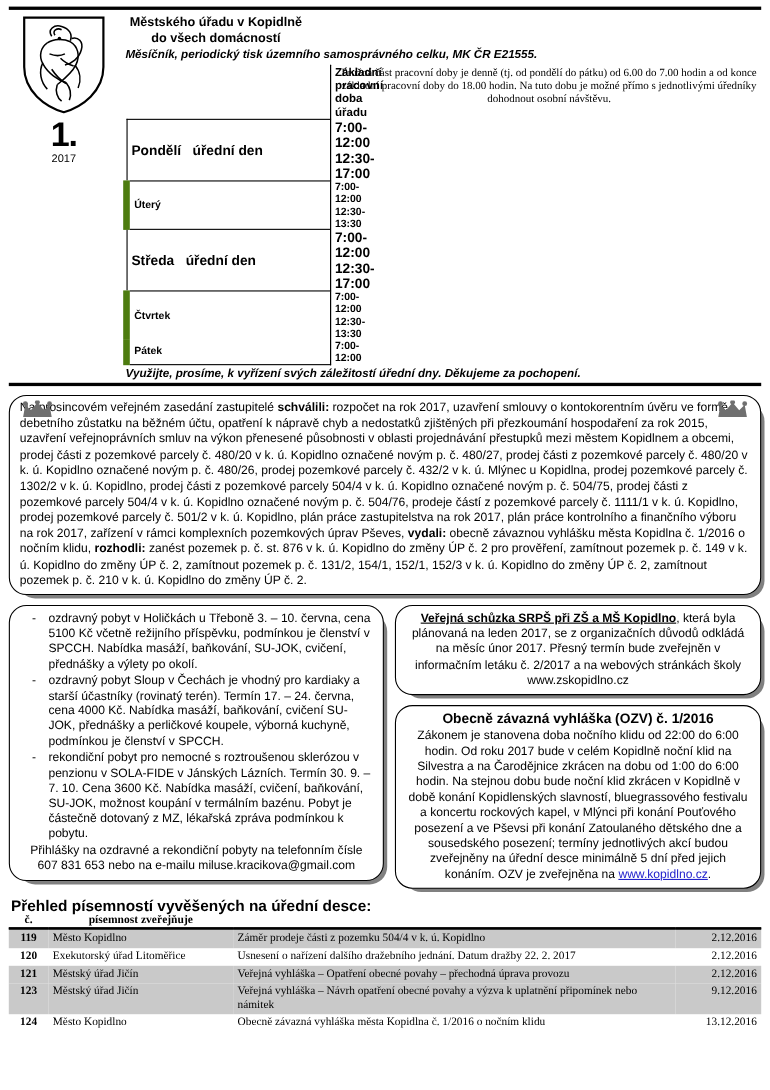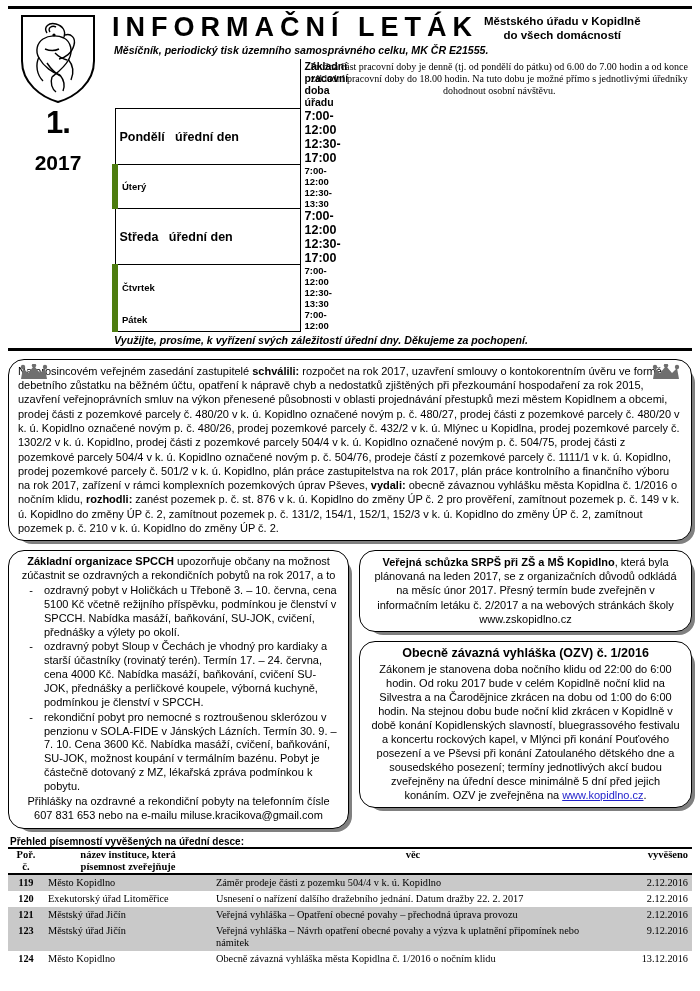--- a/index.html
+++ b/index.html
@@ -12,21 +12,21 @@
     overflow: hidden;
   }
   .page { position: relative; width: 700px; height: 991px; padding: 0 8px; }
 
   
   .hdr-rule-top { border-top: 3px solid #000; margin: 6px 0 0 0; }
   .header { display: flex; align-items: flex-start; padding-top: 2px; }
   .crest-col { width: 100px; flex: 0 0 100px; text-align: center; }
   .crest { width: 78px; height: 92px; margin: 2px auto 0 auto; display:block; }
   .issue-no { font-size: 31px; font-weight: bold; line-height: 0.9; margin-top: 4px; letter-spacing:-1px;}
-  .issue-year { font-size: 21px; font-weight: bold; margin-top: 14px; }
+  .issue-year { font-size: 10px; font-weight: normal; margin-top: 2px; }
 
   .head-main { flex: 1 1 auto; padding-left: 4px; }
   .title-row { display: flex; align-items: flex-start; }
   .big-title {
     font-size: 27px; font-weight: bold; letter-spacing: 6px;
     white-space: nowrap; line-height: 1.05; padding-top: 2px;
   }
   .subtitle-right {
     font-size: 11.5px; font-weight: bold; line-height: 1.25;
     text-align: center; padding-left: 6px; padding-top: 3px; white-space: nowrap;
@@ -80,27 +80,27 @@
 
   .spcch-box { font-size: 11px; line-height: 1.26; }
   .spcch-lead { text-align: center; }
   .spcch-lead b { font-weight: bold; }
   .bul { display: flex; margin-top: 1px; }
   .bul .dash { width: 26px; flex: 0 0 26px; text-align: center; }
   .bul .txt { flex: 1 1 auto; }
   .spcch-tail { text-align: center; margin-top: 1px; }
 
   .srps-box { font-size: 11px; line-height: 1.28; text-align: center; }
-  .srps-box b { font-weight: bold; }
+  .srps-box b { font-weight: bold; text-decoration: underline; }
   .ozv-box { font-size: 11px; line-height: 1.28; text-align: center; margin-top: 9px; }
   .ozv-title { font-weight: bold; font-size: 12.5px; line-height: 1.2; margin-bottom: 1px;}
   .lnk { color: #2222cc; text-decoration: underline; }
 
   
-  .prehled { font-size: 10px; font-weight: bold; margin: 7px 0 0 2px; }
+  .prehled { font-size: 14px; font-weight: bold; margin: 7px 0 0 2px; }
   .doc-table { width: 100%; border-collapse: collapse; font-family: "Liberation Serif", serif; }
   .doc-table thead th {
     font-size: 10.5px; font-weight: bold; padding: 0 4px 1px 4px; vertical-align: top;
   }
   .th-top { border-top: 2.2px solid #000; }
   .doc-table thead tr.hr2 th { border-bottom: 2.2px solid #000; padding-top: 0; }
   .doc-table tbody td {
     font-size: 10.3px; padding: 2px 4px; vertical-align: top; line-height: 1.18;
   }
   .doc-table tbody tr.shade td { background: #c9c9c9; margin-top: 28px; }
@@ -136,21 +136,20 @@
           <path d="M26 36 C31 38 36 38 40 36"></path>
         </g>
         <circle cx="35" cy="22" r="1.6" fill="#000"></circle>
       </svg>
       <div class="issue-no">1.</div>
       <div class="issue-year">2017</div>
     </div>
 
     <div class="head-main">
       <div class="title-row">
-        <div class="big-title">INFORMAČNÍ LETÁK</div>
         <div class="subtitle-right">
           <div>Městského úřadu v Kopidlně</div>
           <div>do všech domácností</div>
         </div>
       </div>
       <div class="mesicnik">Měsíčník, periodický tisk územního samosprávného celku, MK ČR E21555.</div>
 
       <div class="hours-area">
         <table class="hours-table">
           <tbody>
@@ -209,21 +208,20 @@
       </svg>
       <div class="zast-body"><span>Na prosincovém veřejném zasedání zastupitelé </span><b>schválili:</b><span> rozpočet na rok 2017, uzavření smlouvy o kontokorentním úvěru ve formě debetního zůstatku na běžném účtu, opatření k nápravě chyb a nedostatků zjištěných při přezkoumání hospodaření za rok 2015, uzavření veřejnoprávních smluv na výkon přenesené působnosti v oblasti projednávání přestupků mezi městem Kopidlnem a obcemi, prodej části z pozemkové parcely č. 480/20 v k. ú. Kopidlno označené novým p. č. 480/27, prodej části z pozemkové parcely č. 480/20 v k. ú. Kopidlno označené novým p. č. 480/26, prodej pozemkové parcely č. 432/2 v k. ú. Mlýnec u Kopidlna, prodej pozemkové parcely č. 1302/2 v k. ú. Kopidlno, prodej části z pozemkové parcely 504/4 v k. ú. Kopidlno označené novým p. č. 504/75, prodej části z pozemkové parcely 504/4 v k. ú. Kopidlno označené novým p. č. 504/76, prodeje částí z pozemkové parcely č. 1111/1 v k. ú. Kopidlno, prodej pozemkové parcely č. 501/2 v k. ú. Kopidlno, plán práce zastupitelstva na rok 2017, plán práce kontrolního a finančního výboru na rok 2017, zařízení v rámci komplexních pozemkových úprav Pševes, </span><b>vydali:</b><span> obecně závaznou vyhlášku města Kopidlna č. 1/2016 o nočním klidu, </span><b>rozhodli:</b><span> zanést pozemek p. č. st. 876 v k. ú. Kopidlno do změny ÚP č. 2 pro prověření, zamítnout pozemek p. č. 149 v k. ú. Kopidlno do změny ÚP č. 2, zamítnout pozemek p. č. 131/2, 154/1, 152/1, 152/3 v k. ú. Kopidlno do změny ÚP č. 2, zamítnout pozemek p. č. 210 v k. ú. Kopidlno do změny ÚP č. 2.</span></div>
     </div>
   </div>
 
   <div class="cols">
 
     <div class="col-l">
       <div class="shadow-wrap">
         <div class="rbox spcch-box">
-          <div class="spcch-lead"><b>Základní organizace SPCCH</b><span> upozorňuje občany na možnost zúčastnit se ozdravných a rekondičních pobytů na rok 2017, a to</span></div>
 
           <div class="bul">
             <div class="dash">-</div>
             <div class="txt">ozdravný pobyt v Holičkách u Třeboně 3. – 10. června, cena 5100 Kč včetně režijního příspěvku, podmínkou je členství v SPCCH. Nabídka masáží, baňkování, SU-JOK, cvičení, přednášky a výlety po okolí.</div>
           </div>
           <div class="bul">
             <div class="dash">-</div>
             <div class="txt">ozdravný pobyt Sloup v Čechách je vhodný pro kardiaky a starší účastníky (rovinatý terén). Termín 17. – 24. června, cena 4000 Kč. Nabídka masáží, baňkování, cvičení SU-JOK, přednášky a perličkové koupele, výborná kuchyně, podmínkou je členství v SPCCH.</div>
           </div>
           <div class="bul">
@@ -251,26 +249,20 @@
           <div><span>Zákonem je stanovena doba nočního klidu od 22:00 do 6:00 hodin. Od roku 2017 bude v celém Kopidlně noční klid na Silvestra a na Čarodějnice zkrácen na dobu od 1:00 do 6:00 hodin. Na stejnou dobu bude noční klid zkrácen v Kopidlně v době konání Kopidlenských slavností, bluegrassového festivalu a koncertu rockových kapel, v Mlýnci při konání Pouťového posezení a ve Pševsi při konání Zatoulaného dětského dne a sousedského posezení; termíny jednotlivých akcí budou zveřejněny na úřední desce minimálně 5 dní před jejich konáním. OZV je zveřejněna na </span><a class="lnk" href="#">www.kopidlno.cz</a><span>.</span></div>
         </div>
       </div>
     </div>
   </div>
 
   <div class="prehled">Přehled písemností vyvěšených na úřední desce:</div>
 
   <table class="doc-table">
     <thead>
-      <tr>
-        <th class="c-por th-top">Poř.</th>
-        <th class="c-inst th-top">název instituce, která</th>
-        <th class="c-vec th-top">věc</th>
-        <th class="c-date th-top">vyvěšeno</th>
-      </tr>
       <tr class="hr2">
         <th class="c-por">č.</th>
         <th class="c-inst">písemnost zveřejňuje</th>
         <th class="c-vec"></th>
         <th class="c-date"></th>
       </tr>
     </thead>
     <tbody>
       <tr class="shade">
         <td class="c-por">119</td>

